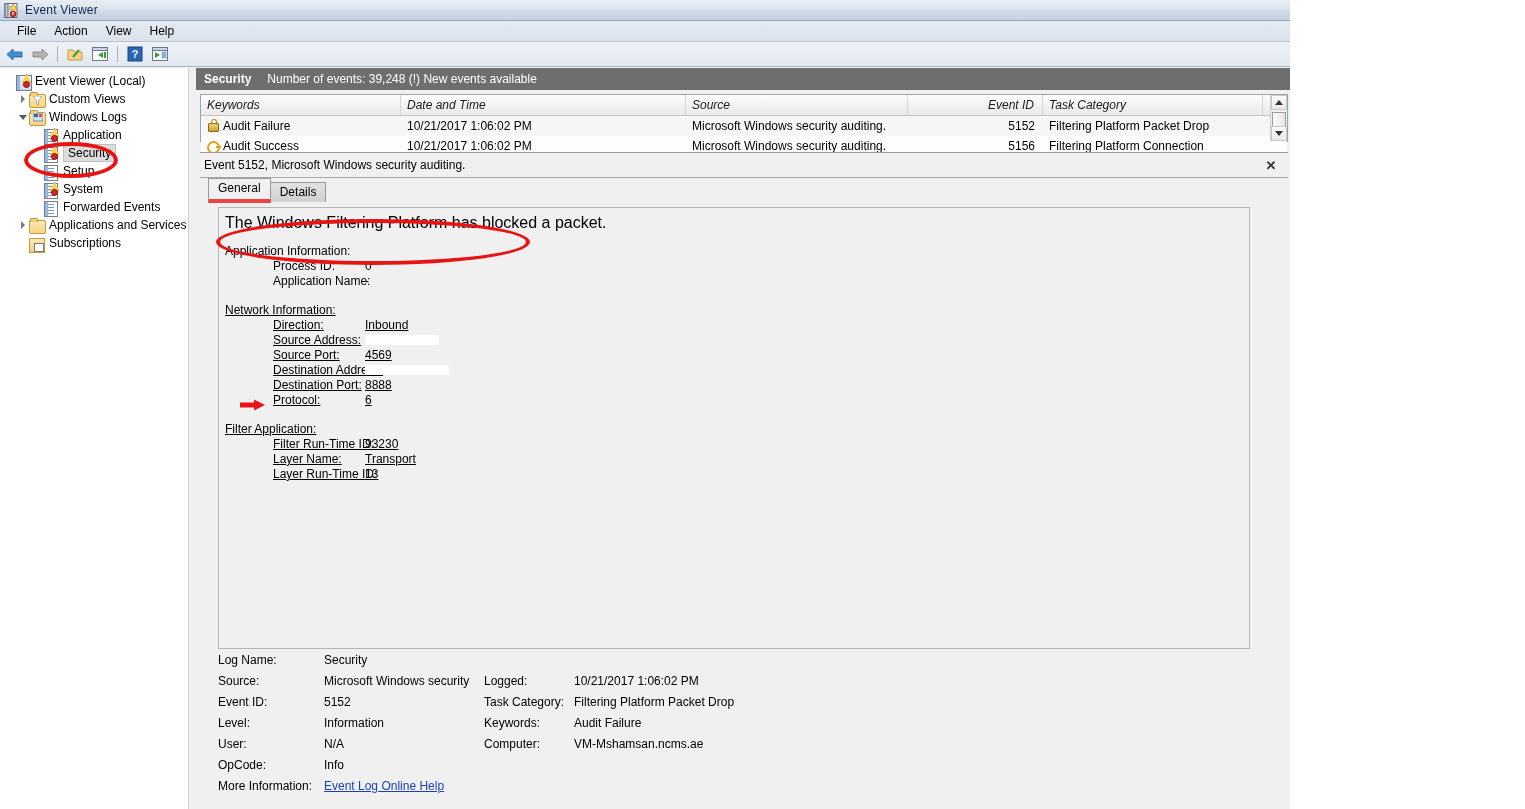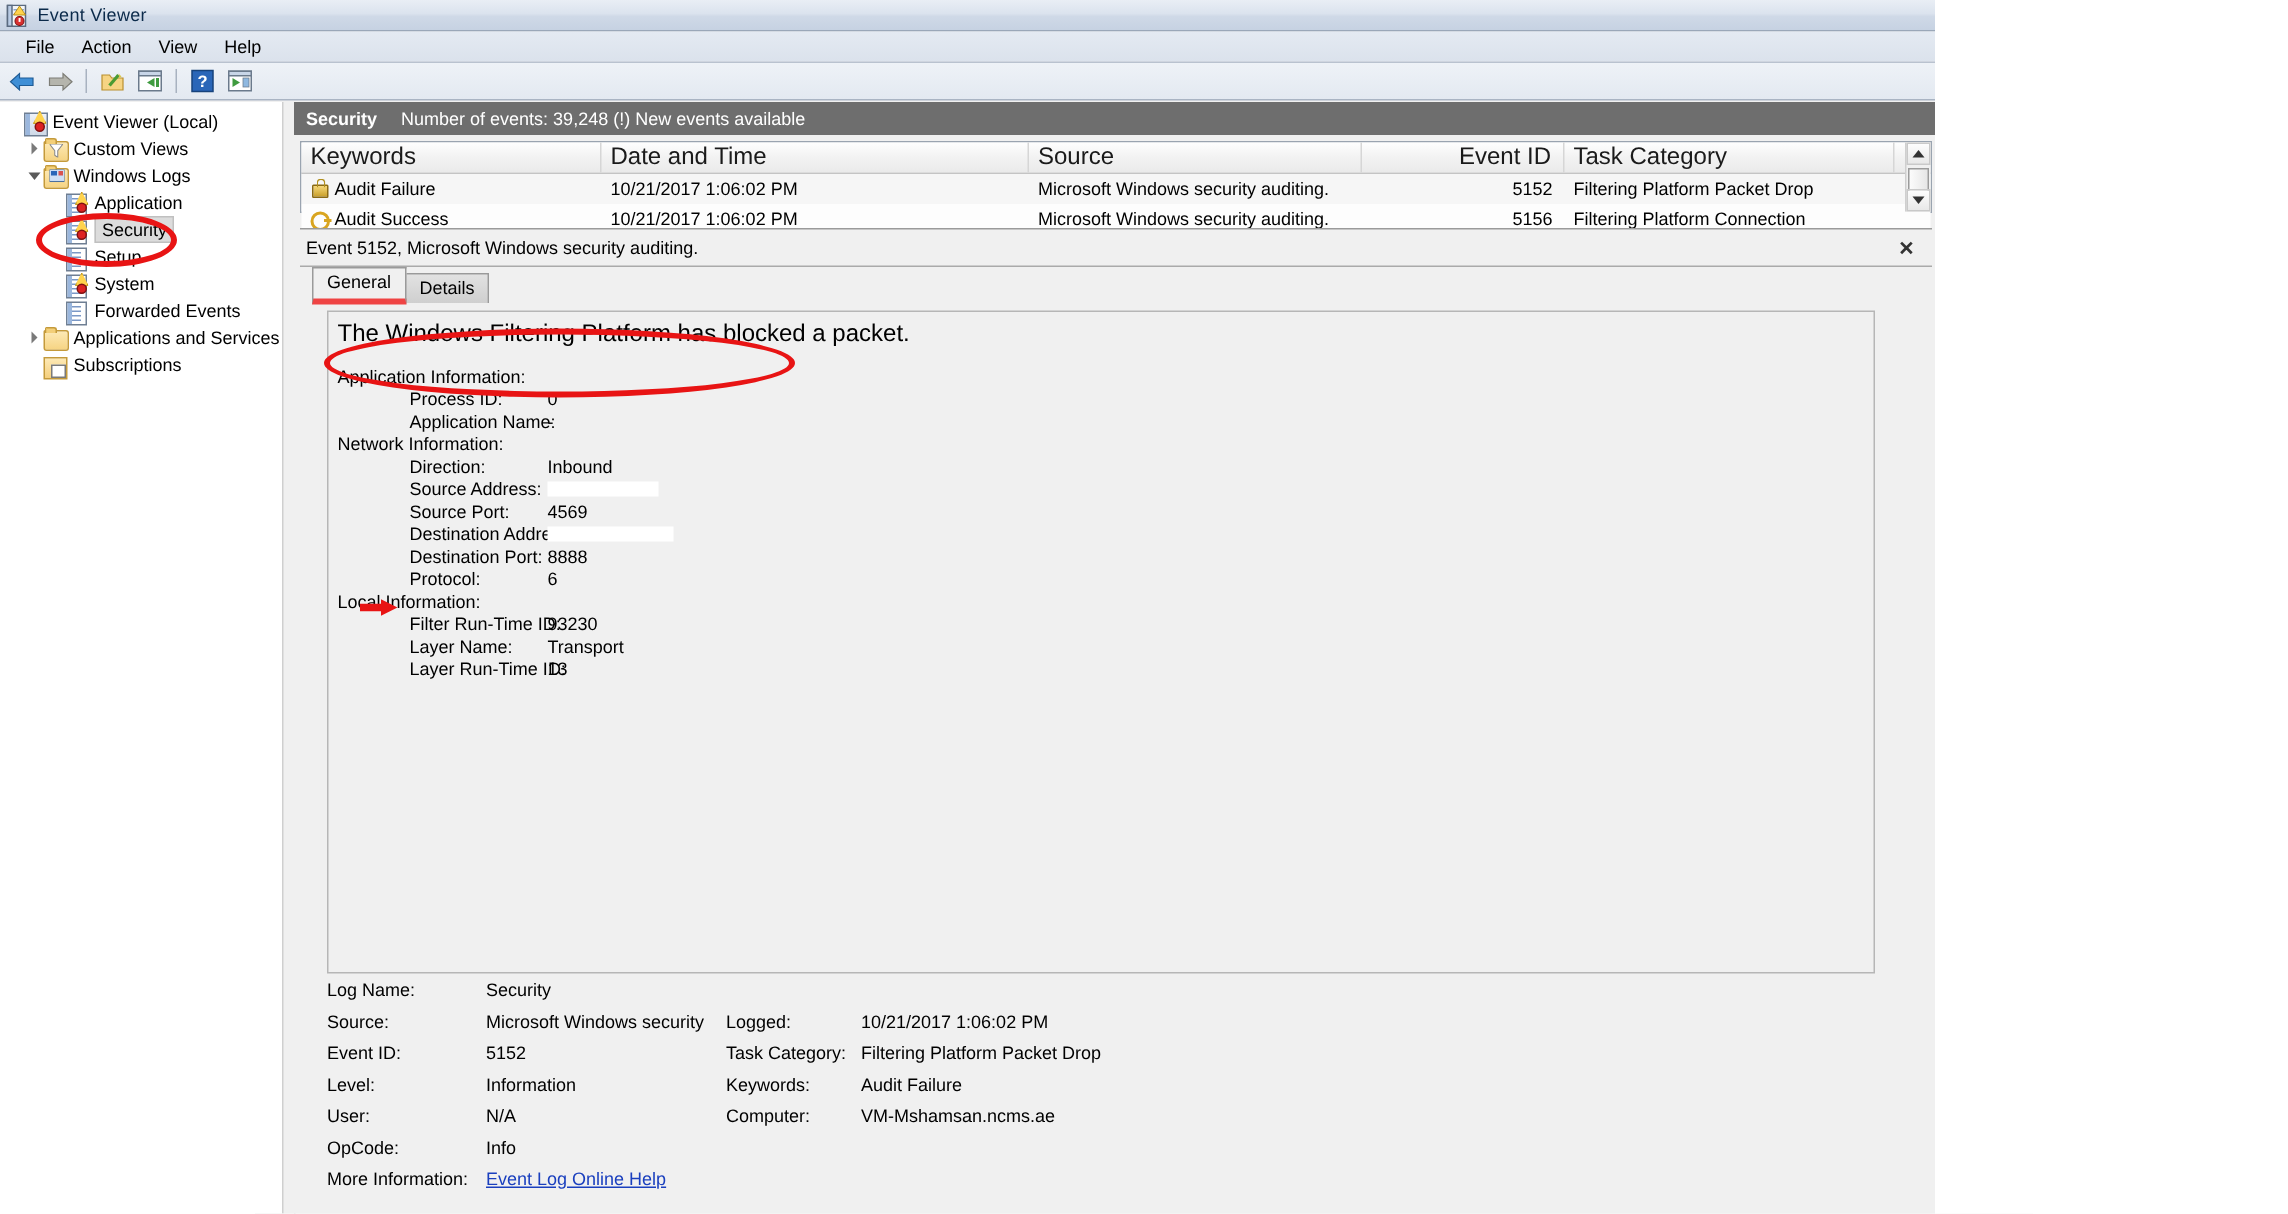--- a/index.html
+++ b/index.html
@@ -59,21 +59,21 @@
 
   
   .ch{height:22px;background:#6e6e6e;color:#fff;display:flex;align-items:center;padding-left:8px;}
   .ch b{font-size:12px;font-weight:bold;margin-right:16px;}
   .ch span{font-size:12px;}
 
   
   .listwrap{position:absolute;left:4px;top:26px;right:2px;height:46px;background:#fff;border:1px solid #9aa4b0;}
   .lhdr{display:flex;height:20px;background:linear-gradient(to bottom,#fefefe 0%,#f2f2f2 50%,#eaeaea 100%);
         border-bottom:1px solid #c4c4c4;}
-  .lhcell{font-size:16px;color:#1a1a1a;display:flex;align-items:center;padding-left:6px;border-right:1px solid #d6d6d6;box-sizing:border-box;}
+  .lhcell{font-size:12px;color:#1a1a1a;display:flex;align-items:center;padding-left:6px;border-right:1px solid #d6d6d6;box-sizing:border-box;font-style:italic;}
   .lhcell.r{justify-content:flex-end;padding-right:8px;}
   .lrow{display:flex;height:20px;align-items:center;background:#f6f6f6;}
   .lrow.alt{background:#fdfdfd;}
   .lcell{font-size:12px;color:#000;display:flex;align-items:center;padding-left:6px;box-sizing:border-box;white-space:nowrap;overflow:hidden;}
   .lcell.r{justify-content:flex-end;padding-right:8px;}
   .kw-ico{width:11px;height:12px;margin-right:5px;position:relative;flex:0 0 auto;}
   .lock{width:9px;height:7px;background:linear-gradient(to bottom,#f6d87a,#c9a02c);border:1px solid #8a6a14;position:absolute;bottom:0;left:1px;border-radius:1px;}
   .lock:before{content:"";position:absolute;top:-5px;left:2px;width:4px;height:5px;border:1.5px solid #b1901f;border-bottom:0;border-radius:3px 3px 0 0;}
   .key{width:9px;height:9px;border-radius:50%;border:2px solid #d9a520;position:absolute;top:1px;left:0;}
   .key:after{content:"";position:absolute;left:7px;top:3px;width:5px;height:2px;background:#d9a520;}
@@ -92,21 +92,21 @@
 
   .tabs{display:flex;align-items:flex-end;height:20px;padding-left:8px;margin-top:4px;position:relative;z-index:2;}
   .tab{font-size:12px;padding:2px 9px 3px 9px;border:1px solid #9a9a9a;border-bottom:0;
        background:linear-gradient(to bottom,#e2e2e2,#cfcfcf);color:#000;margin-right:-1px;}
   .tab.active{background:#f0f0f0;border-bottom:4px solid #ef4444;position:relative;top:1px;padding-bottom:4px;}
 
   .tabbody{position:absolute;left:18px;right:38px;top:54px;bottom:160px;background:#f0f0f0;border:1px solid #b6b6b6;overflow:hidden;}
   .msg{font-size:16px;padding:6px 0 0 6px;}
   .fields{padding:12px 0 0 6px;font-size:12px;line-height:15px;}
   .grp{margin-top:0;}
-  .grp + .grp{}
+  .grp + .grp{margin-top:14px;text-decoration:underline;}
   .frow{display:flex;height:15px;align-items:center;}
   .fkey{width:140px;padding-left:48px;box-sizing:border-box;white-space:nowrap;}
   .fkey.h{padding-left:0;width:auto;}
   .fval{position:relative;}
   .redact{display:inline-block;height:10px;background:#fff;vertical-align:middle;position:relative;top:-1px;}
 
   
   .meta{position:absolute;left:18px;right:20px;bottom:10px;height:150px;font-size:12px;}
   .mrow{display:flex;height:21px;align-items:center;}
   .mk{width:106px;white-space:nowrap;}
@@ -407,21 +407,21 @@
                   <div class="fkey">Destination Port:</div>
                   <div class="fval">8888</div>
                 </div>
                 <div class="frow">
                   <div class="fkey">Protocol:</div>
                   <div class="fval">6</div>
                 </div>
               </div>
               <div class="grp">
                 <div class="frow">
-                  <div class="fkey h">Local Information:</div>
+                  <div class="fkey h">Filter Application:</div>
                 </div>
                 <div class="frow">
                   <div class="fkey">Filter Run-Time ID:</div>
                   <div class="fval">93230</div>
                 </div>
                 <div class="frow">
                   <div class="fkey">Layer Name:</div>
                   <div class="fval">Transport</div>
                 </div>
                 <div class="frow">

